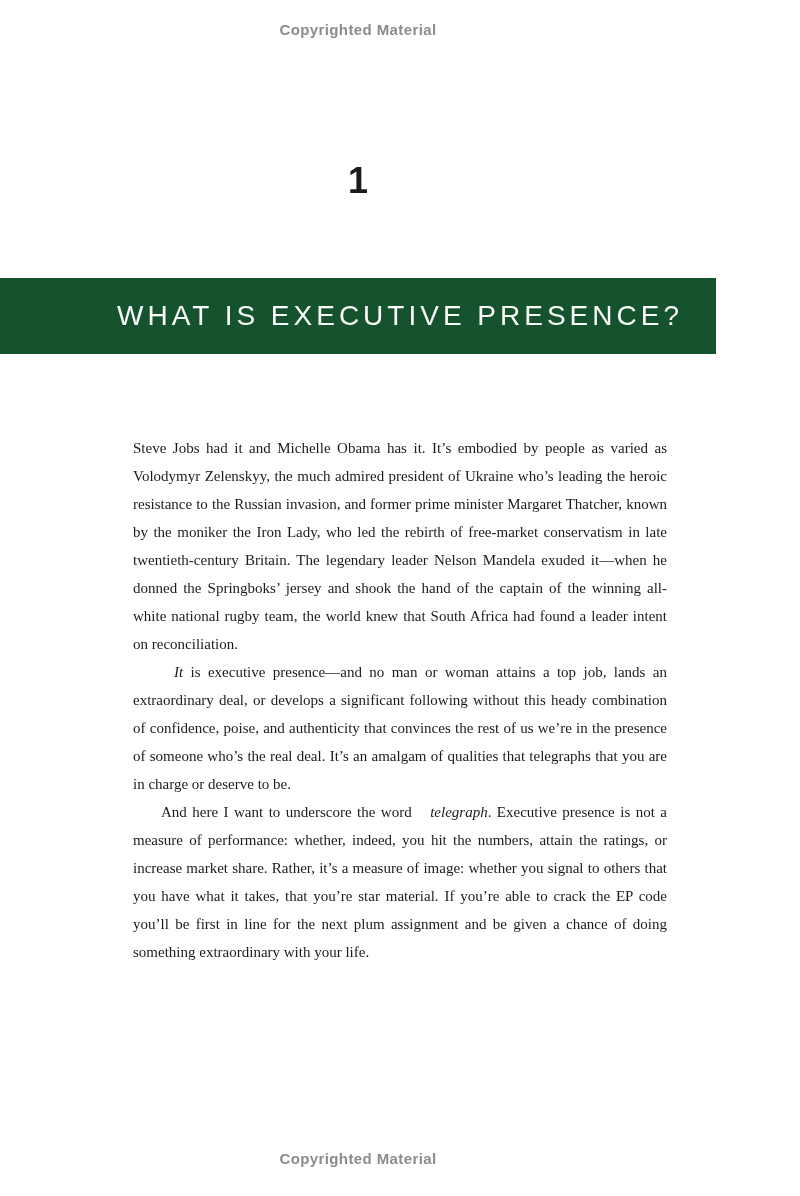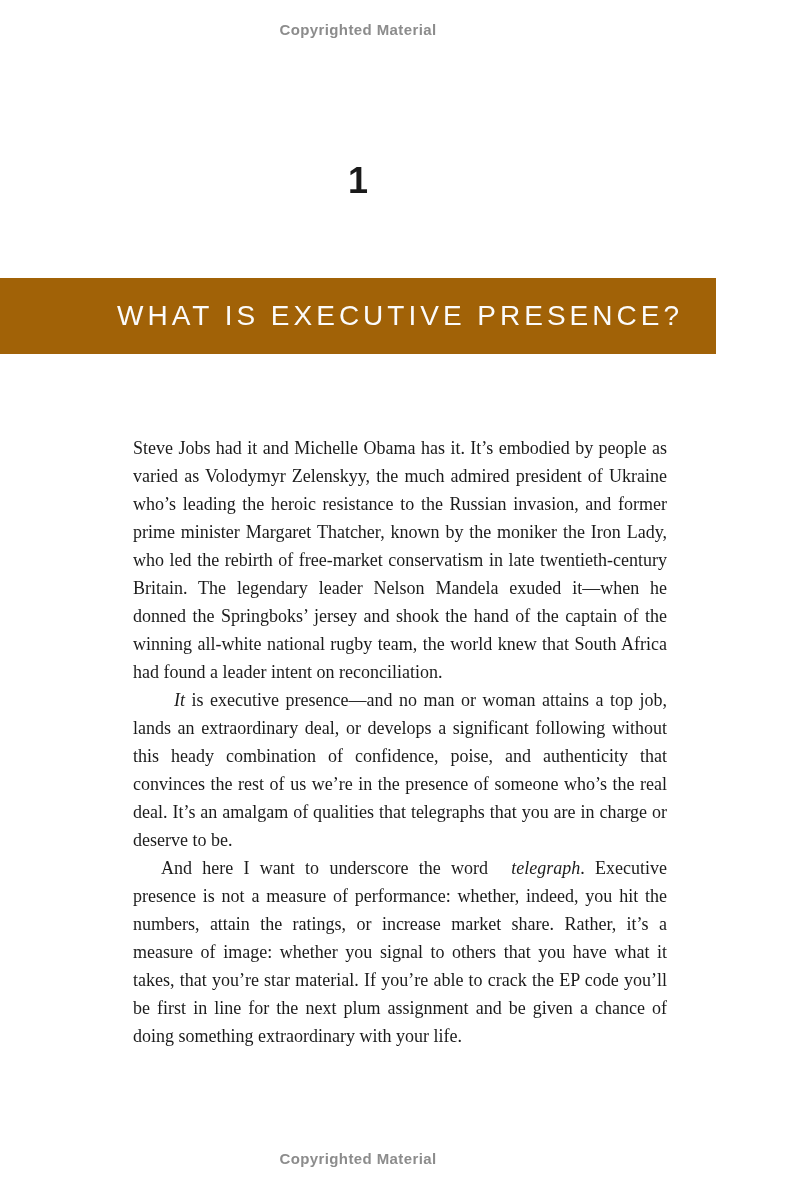--- a/index.html
+++ b/index.html
@@ -40,41 +40,41 @@
     font-size: 36px;
     color: #1a1a1a;
   }
 
   .chapter-banner {
     position: absolute;
     top: 278px;
     left: 0;
     width: 800px;
     height: 76px;
-    background: #a16207;
+    background: #14532d;
     display: flex;
     align-items: center;
     justify-content: center;
   }
   .chapter-title {
     color: #fbfbfb;
     font-family: "Liberation Sans", sans-serif;
     font-weight: 400;
     font-size: 28px;
     letter-spacing: 4px;
     white-space: nowrap;
   }
 
   .body-text {
     position: absolute;
     top: 434px;
     left: 133px;
     width: 534px;
     font-family: "Liberation Serif", serif;
-    font-size: 18px;
+    font-size: 15px;
     line-height: 28px;
     color: #1b1b1b;
     text-align: justify;
   }
   .body-text p {
     margin: 0;
     padding: 0;
   }
   .body-text p.indented {
     text-indent: 28px;

